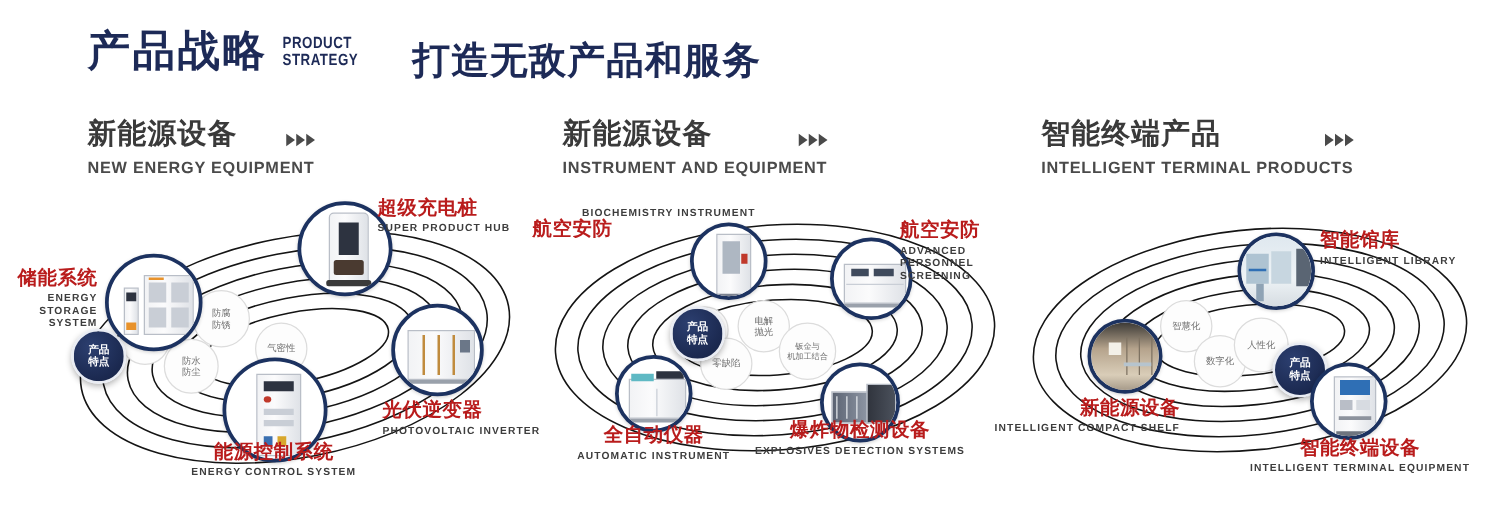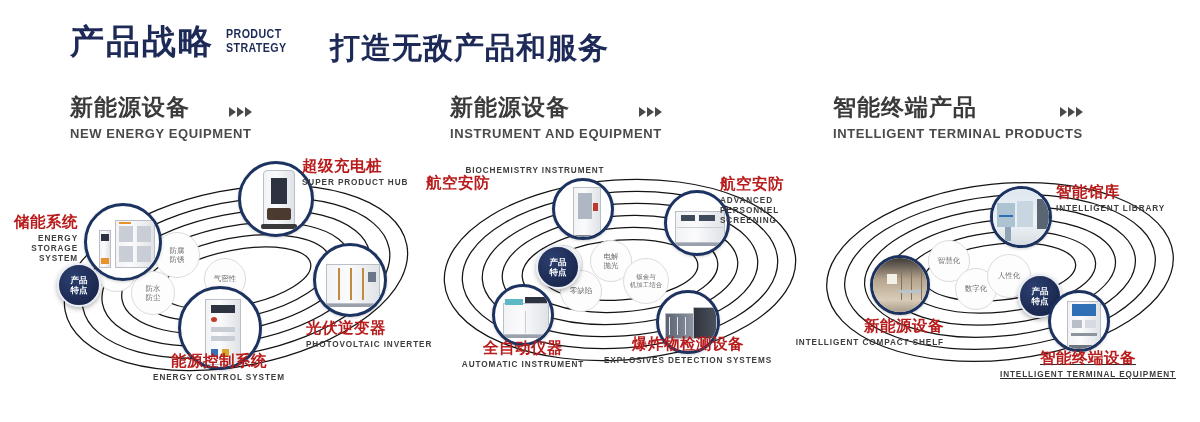--- a/index.html
+++ b/index.html
@@ -382,19 +382,19 @@
     <div class="node" style="left:248px;top:140px;width:62px;height:62px;">
       <div class="ph">
         <div class="dev cab" style="left:16px;top:8px;width:34px;height:48px;"></div>
         <div class="scr" style="left:21px;top:11px;width:24px;height:12px;background:#2f6fb5;"></div>
         <div class="strip" style="left:21px;top:27px;width:10px;height:8px;background:#b9bec7;"></div>
         <div class="strip" style="left:34px;top:27px;width:11px;height:8px;background:#d7dbe1;"></div>
         <div class="dev" style="left:20px;top:40px;width:26px;height:3px;background:#8d939d;"></div>
         <div class="dev" style="left:18px;top:52px;width:30px;height:4px;background:#6f757f;"></div>
       </div>
     </div>
-    <div class="lbl c" style="left:198px;top:200px;width:180px;text-decoration:underline;">
+    <div class="lbl c" style="left:198px;top:200px;width:180px;">
       <div class="cn">智能终端设备</div>
       <div class="en">INTELLIGENT TERMINAL EQUIPMENT</div>
     </div>
   </div>
 
 </div>
 
 </body></html>

